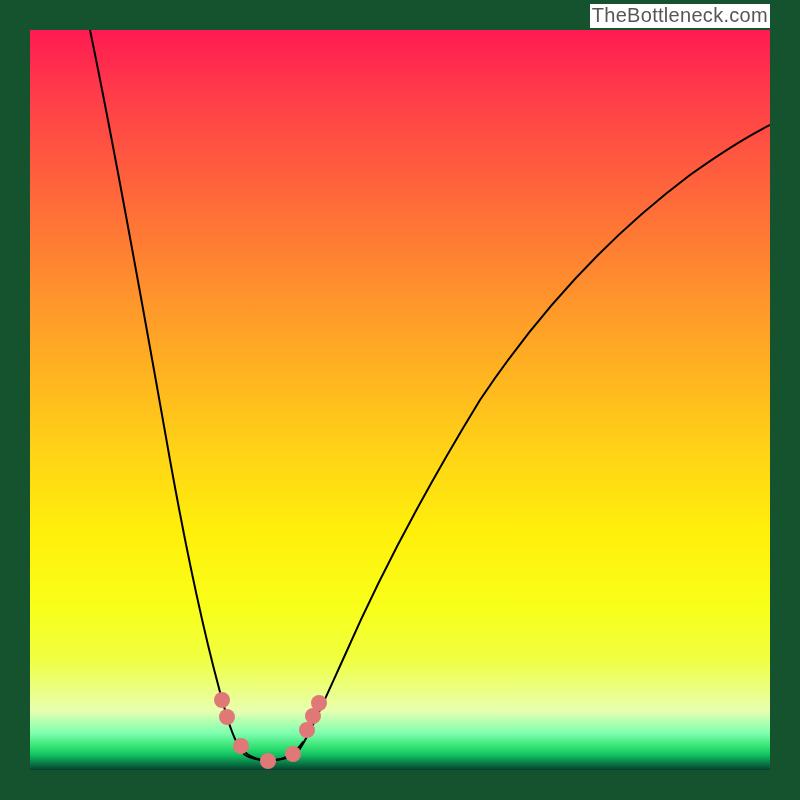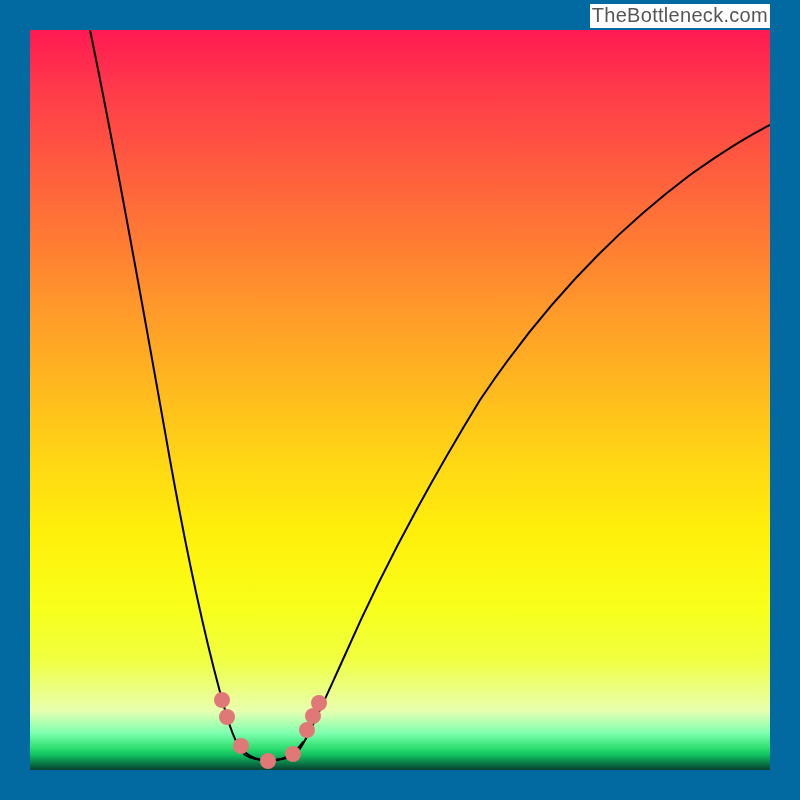--- a/index.html
+++ b/index.html
@@ -9,21 +9,21 @@
     height: 800px;
     background: #000000;
     overflow: hidden;
   }
   .frame {
     position: absolute;
     left: 0;
     top: 0;
     width: 800px;
     height: 800px;
-    background: #0369a1;
+    background: #14532d;
     text-align: center;
   }
   .plot-area {
     position: absolute;
     left: 30px;
     top: 30px;
     width: 740px;
     height: 740px;
     background: linear-gradient(to bottom,
       #ff1a52 0%,

